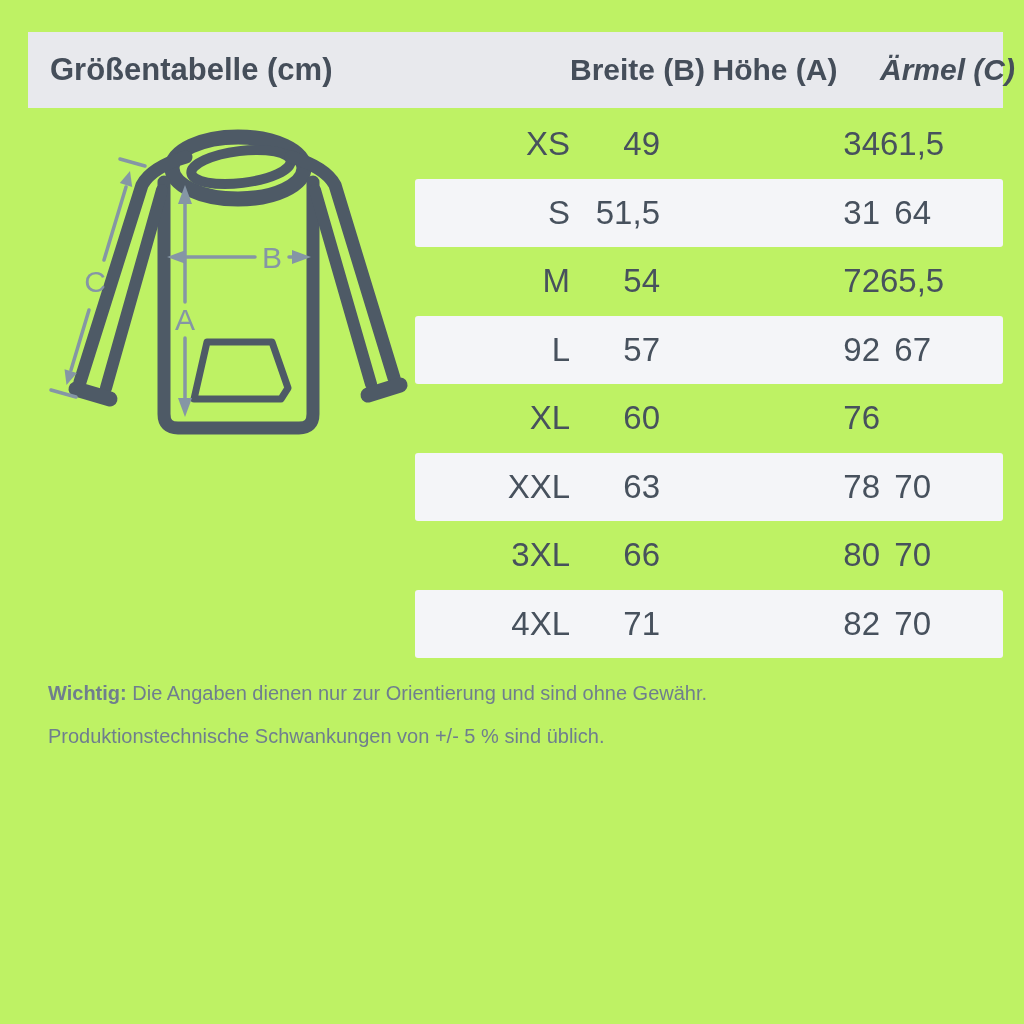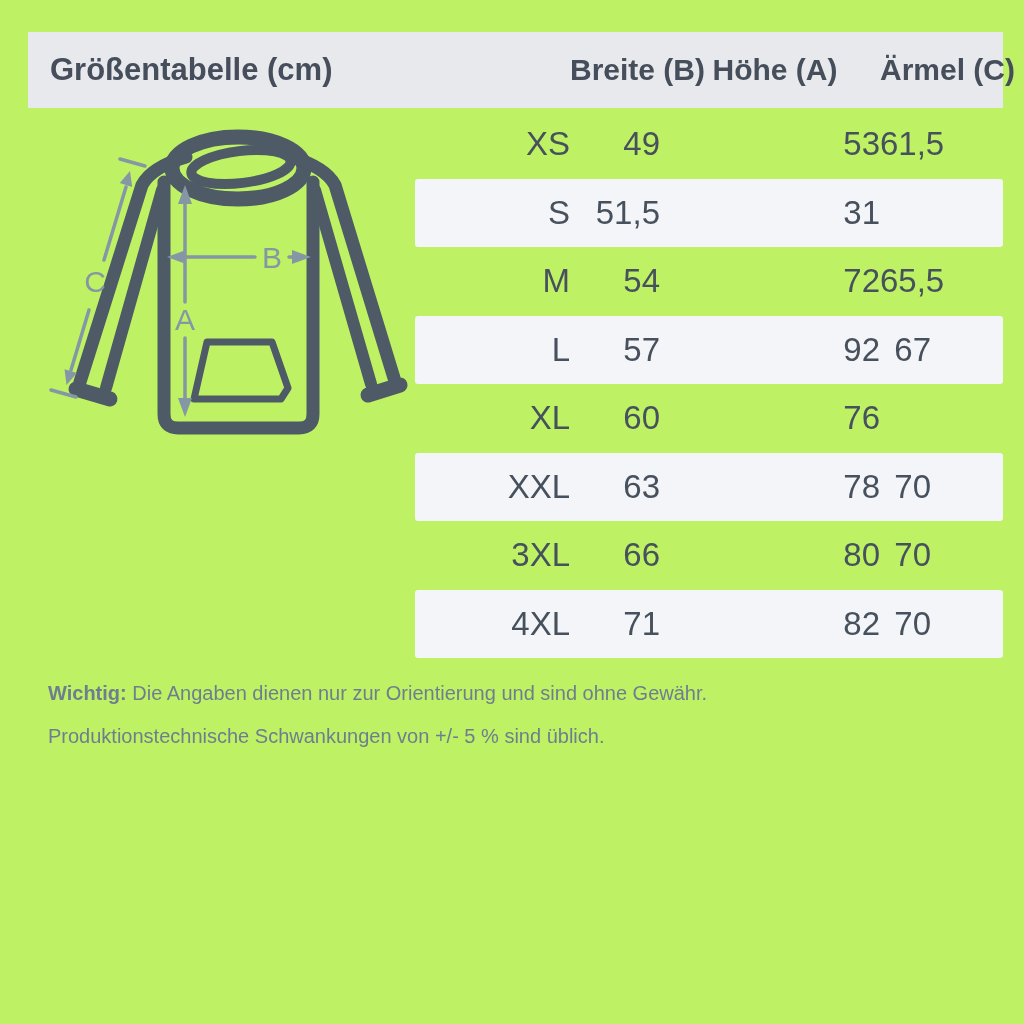--- a/index.html
+++ b/index.html
@@ -43,21 +43,21 @@
   }
   .hcol {
     font-size: 30px;
     font-weight: bold;
     color: #454e5a;
     text-align: center;
     white-space: nowrap;
     box-sizing: border-box;
   }
   .hcol-b { padding-right: 10px; }
-  .hcol-c { padding-right: 72px; }
+  .hcol-c { padding-right: 72px; font-style: italic; }
 
   
   .size-table {
     position: absolute;
     left: 415px;
     top: 110px;
     width: 588px;
   }
   .trow {
     display: grid;
@@ -173,28 +173,29 @@
     <text x="140" y="204" text-anchor="middle">A</text>
     <text x="227" y="142" text-anchor="middle">B</text>
     <text x="50" y="166" text-anchor="middle">C</text>
   </svg>
 
   <div class="size-table">
 
       <div class="trow">
         <div class="cell cell-size">XS</div>
         <div class="cell cell-b">49</div>
-        <div class="cell cell-a">53</div>
+        <div class="cell cell-a">34</div>
         <div class="cell cell-c">61,5</div>
       </div>
 
       <div class="trow striped">
         <div class="cell cell-size">S</div>
         <div class="cell cell-b">51,5</div>
         <div class="cell cell-a">31</div>
+        <div class="cell cell-c">64</div>
       </div>
 
       <div class="trow">
         <div class="cell cell-size">M</div>
         <div class="cell cell-b">54</div>
         <div class="cell cell-a">72</div>
         <div class="cell cell-c">65,5</div>
       </div>
 
       <div class="trow striped">

